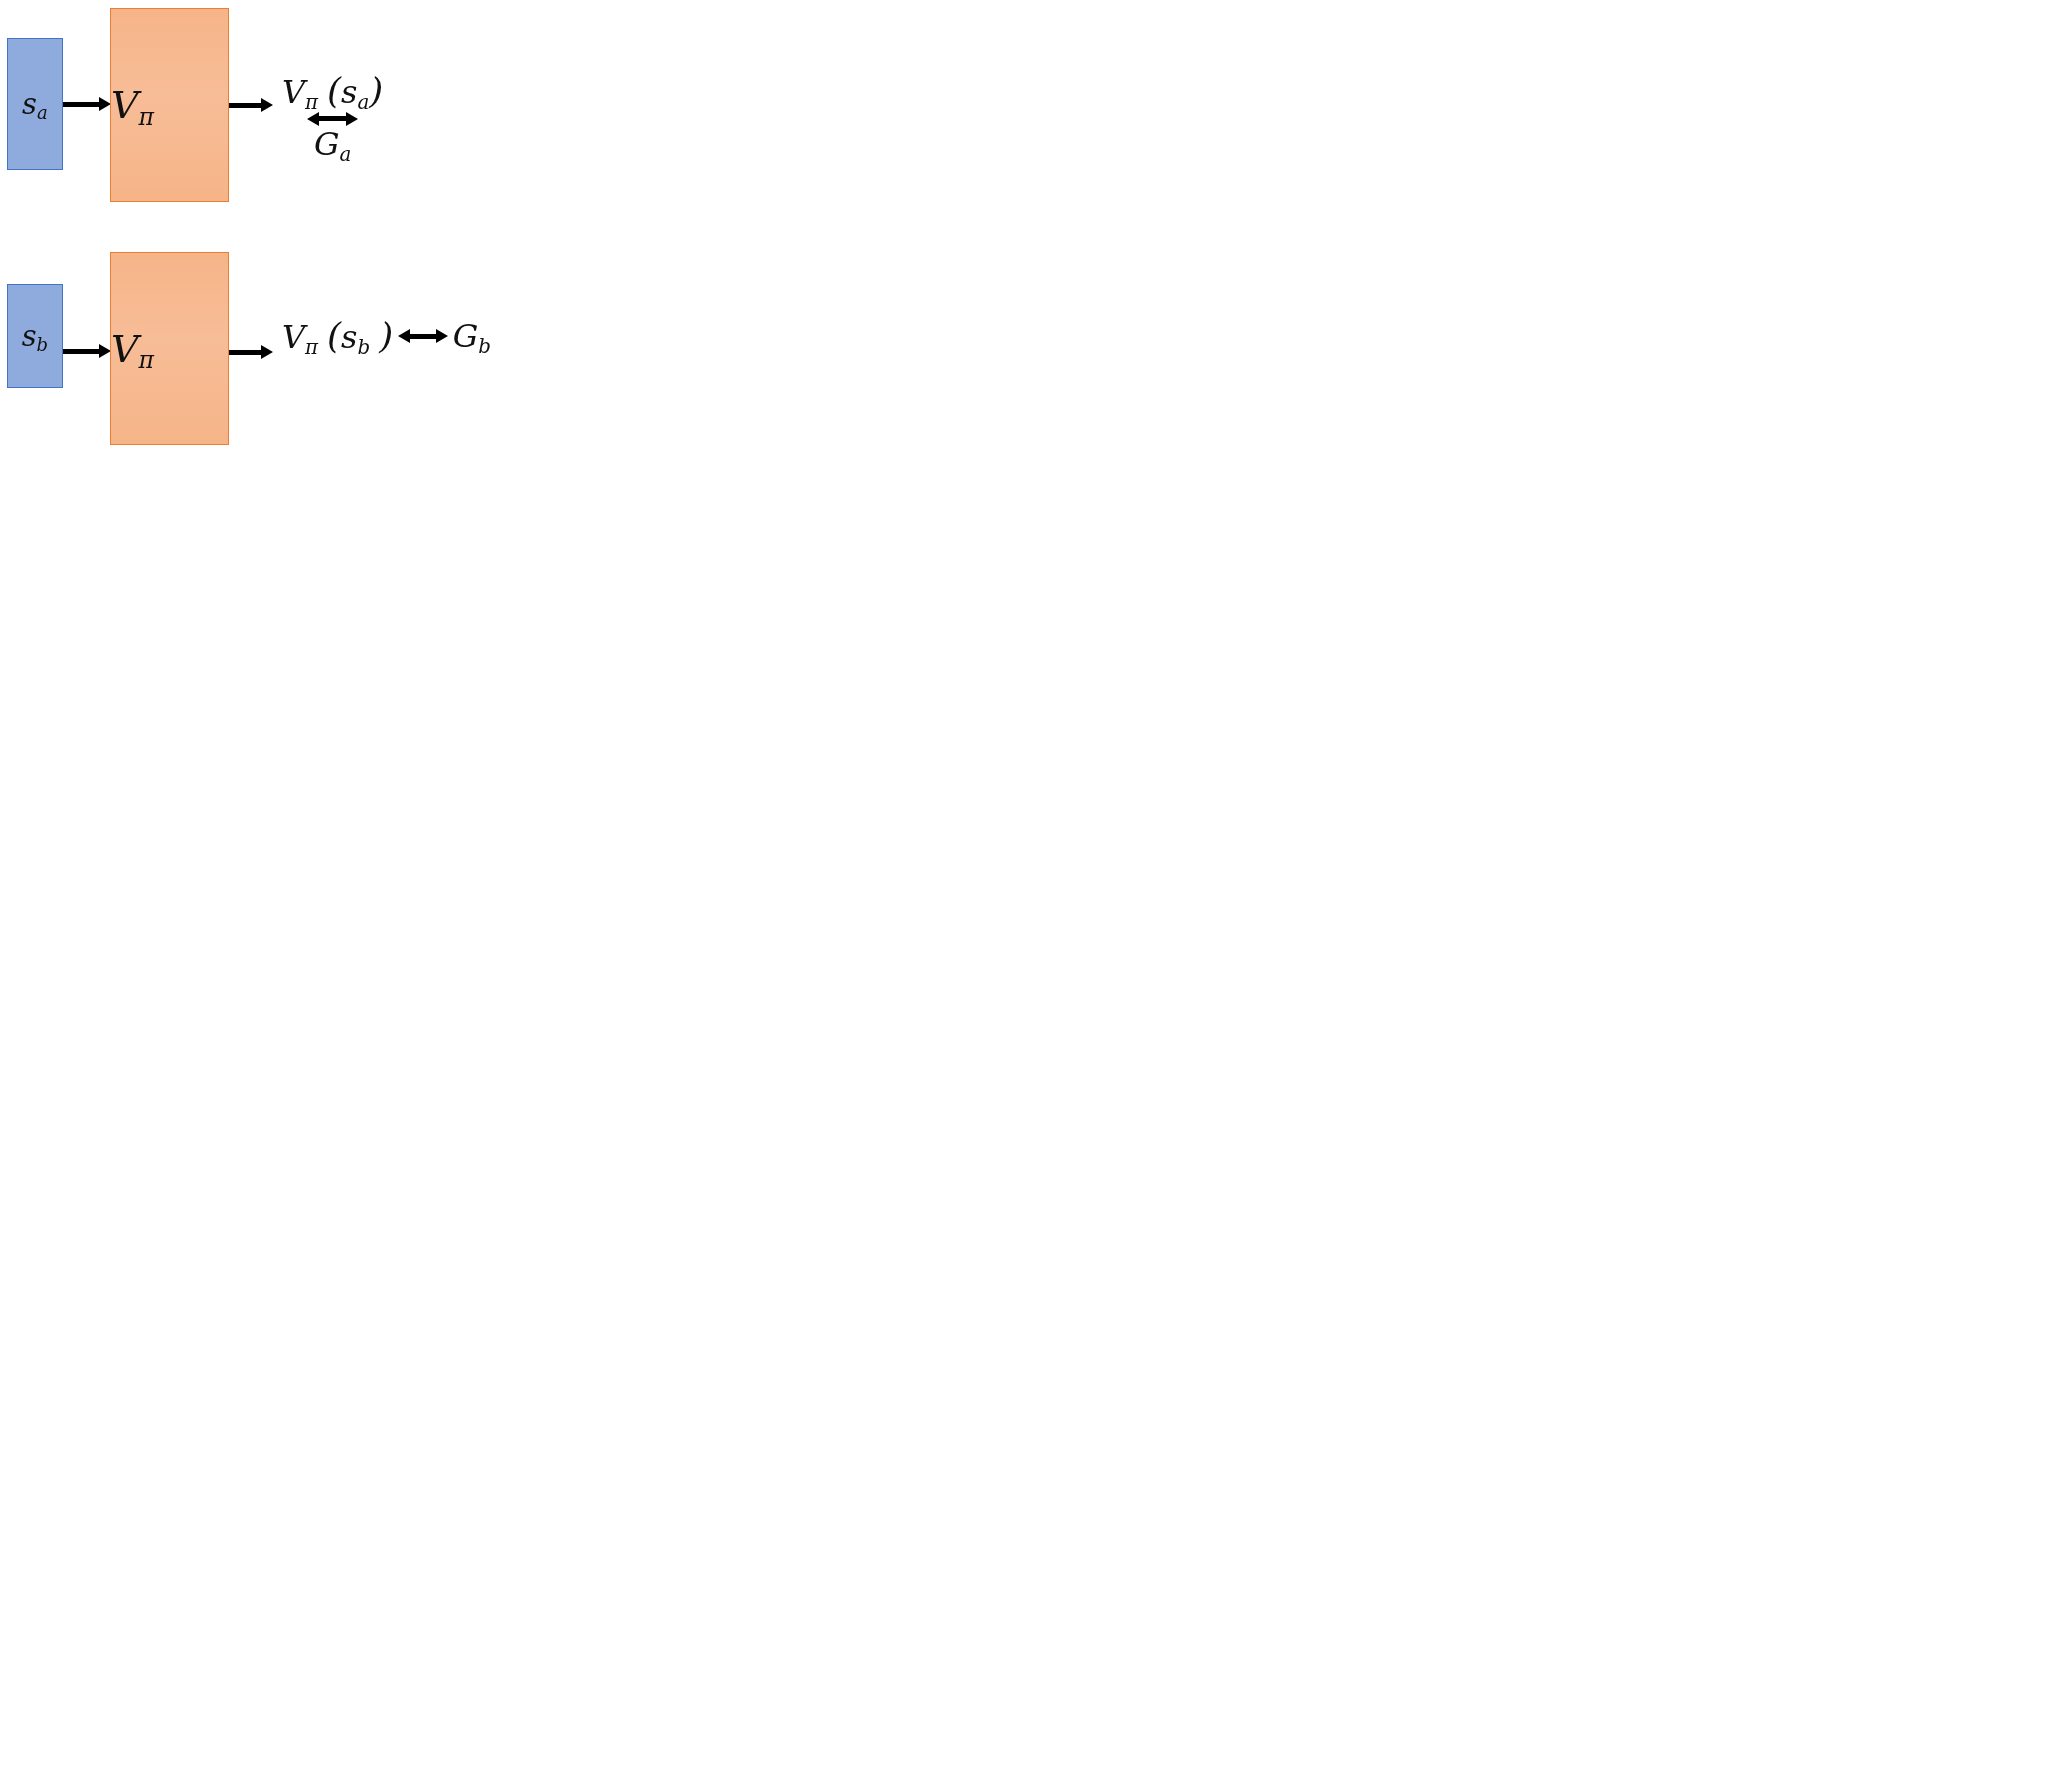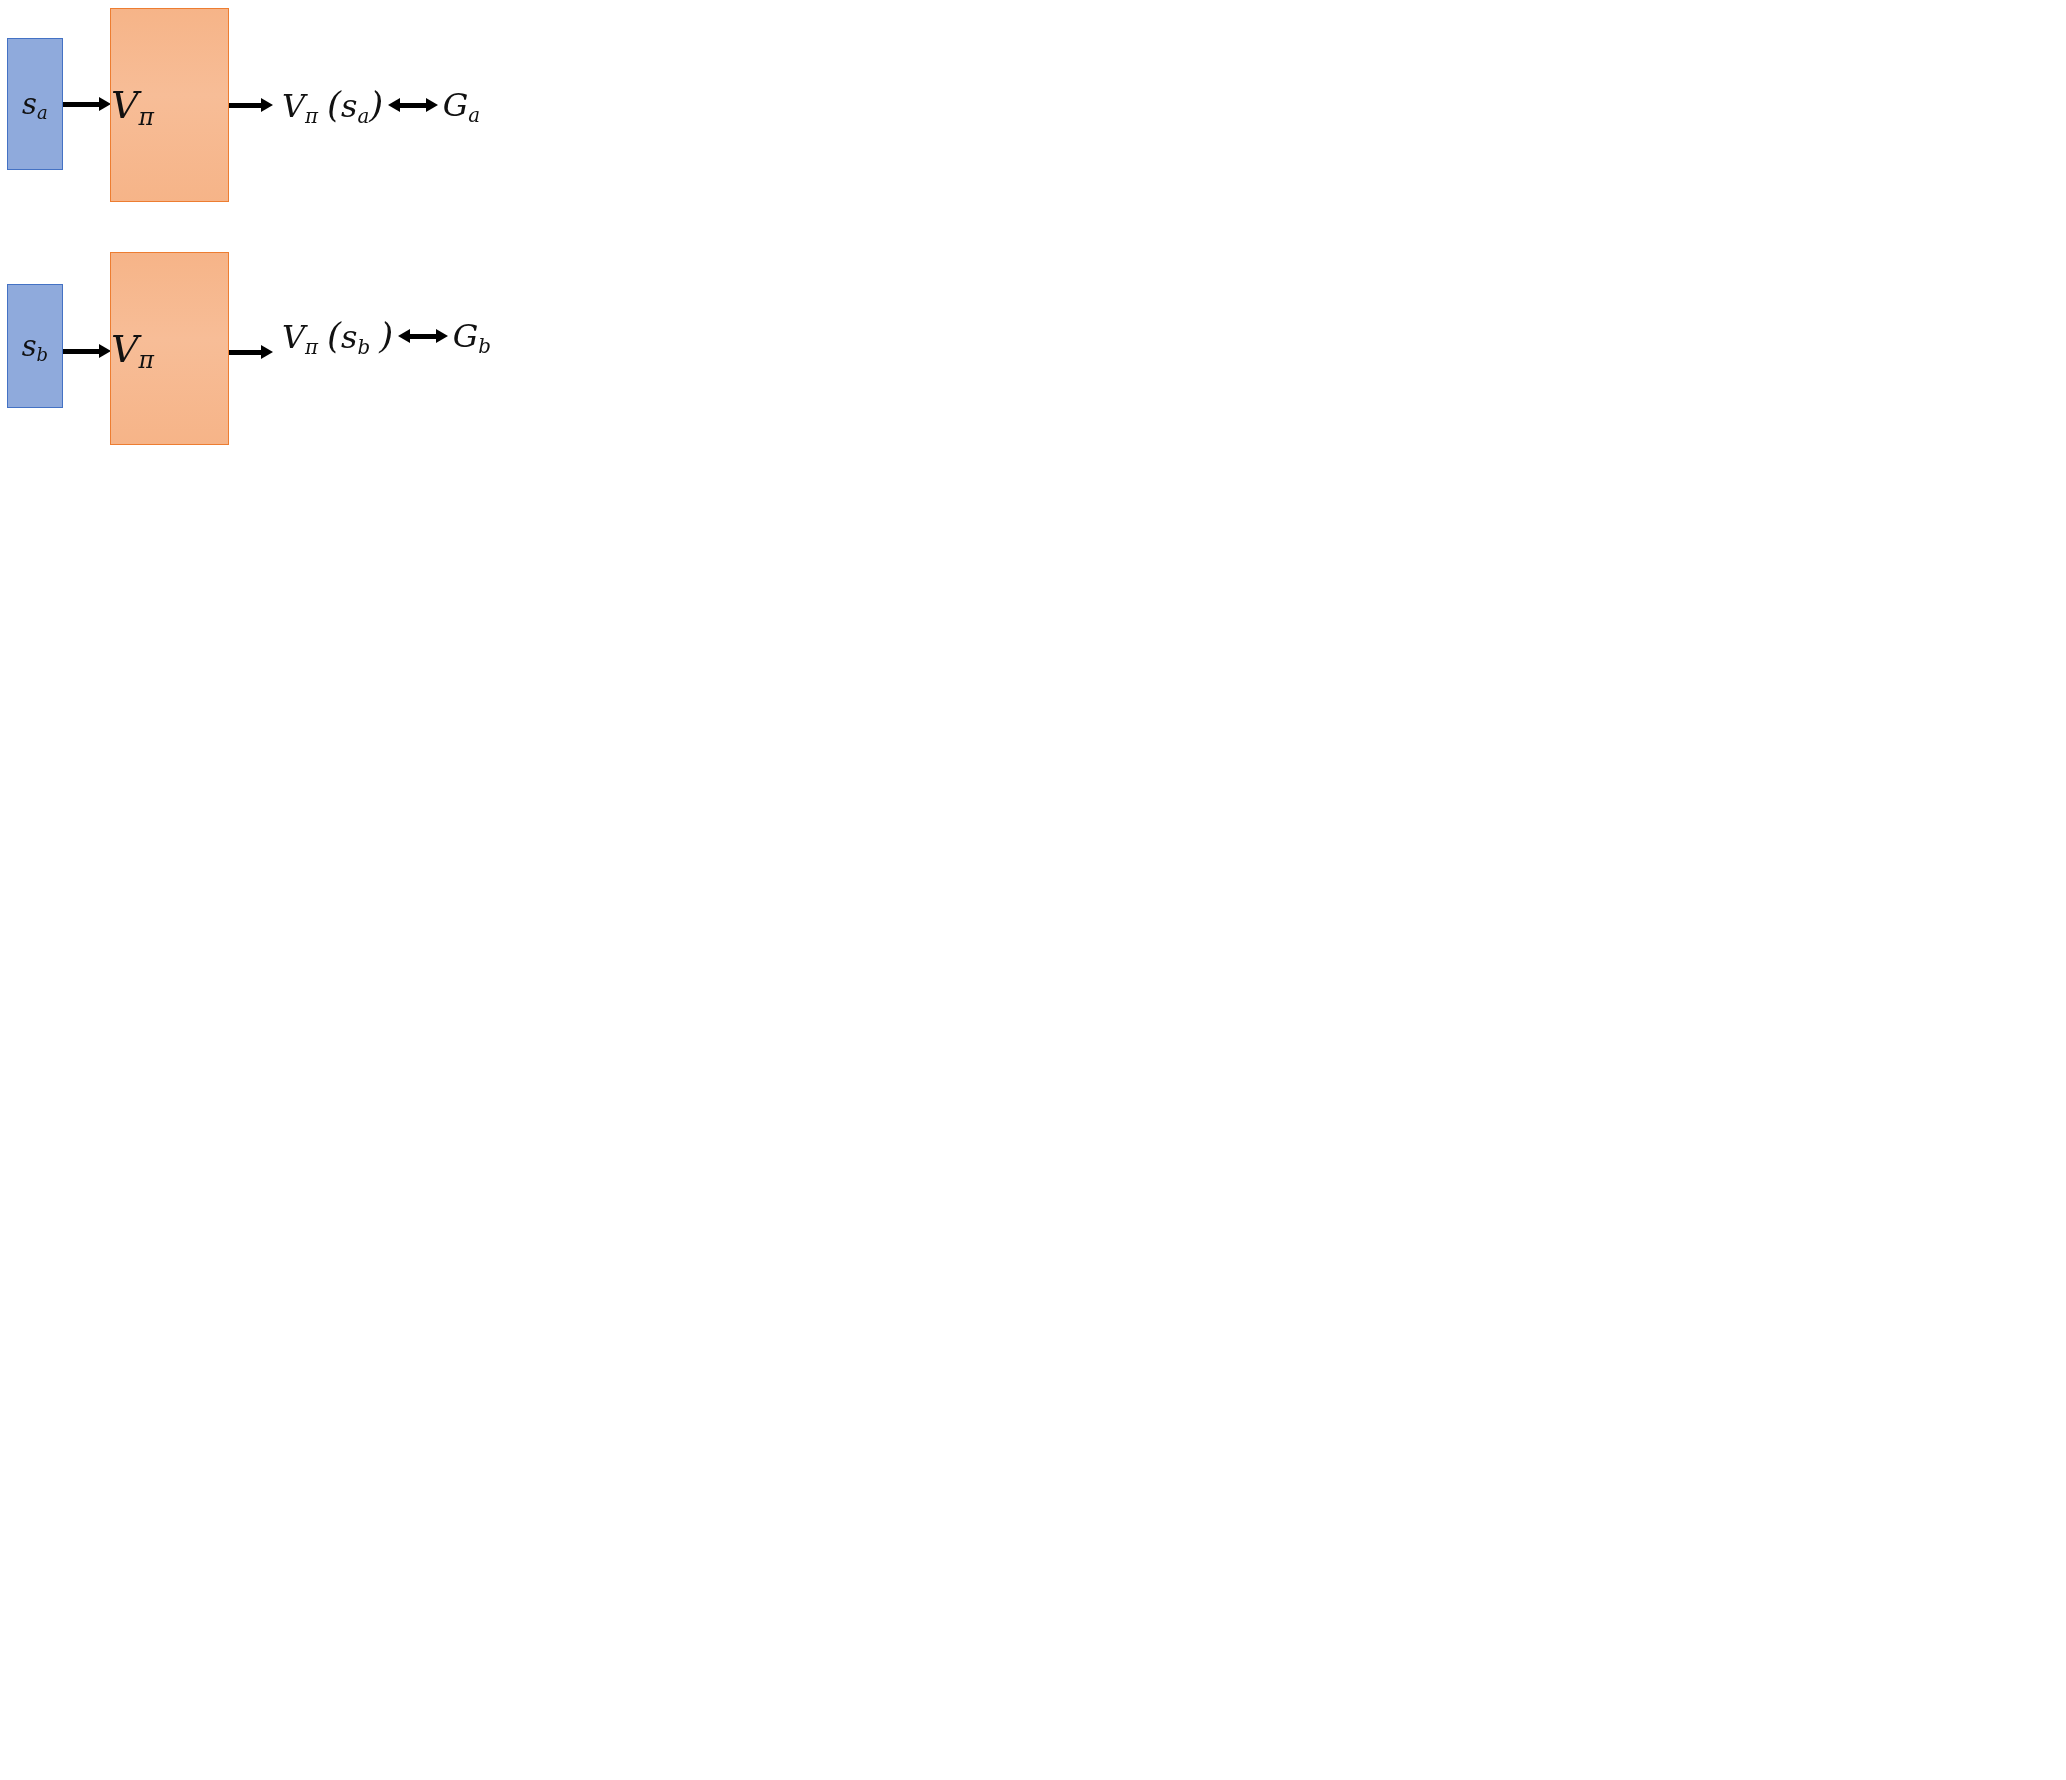--- a/index.html
+++ b/index.html
@@ -16,21 +16,21 @@
   .input-box {
     position: absolute;
     background: #8faadc;
     border: 1.4px solid #4472c4;
     display: flex;
     align-items: center;
     justify-content: center;
     box-sizing: border-box;
   }
   .input-box-a { left: 6.9px;  top: 38px;  width: 56px; height: 132px; }
-  .input-box-b { left: 6.9px;  top: 284px; width: 56px; height: 124px; }
+  .input-box-b { left: 6.9px;  top: 284px; width: 56px; height: 104px; }
 
   .network-box {
     position: absolute;
     background: linear-gradient(180deg, #f6b488 0%, #f7bd97 45%, #f6b488 100%);
     border: 1.4px solid #ed7d31;
     display: flex;
     align-items: center;
     box-sizing: border-box;
   }
   .network-box-a { left: 110px; top: 8.2px;  width: 119px; height: 194px; }
@@ -76,21 +76,21 @@
   .arrow-b2 { left: 229px; top: 345px; width: 44px;  }
 
   
   .result-row {
     position: absolute;
     display: flex;
     align-items: center;
     height: 64px;
     gap: 2.7px;
   }
-  .result-row-a { left: 282px; top: 73px; }
+  .result-row-a { left: 282px; top: 73px; flex-direction: column; }
   .result-row-b { left: 282px; top: 304px; }
   .result-row .math { font-size: 32px; }
 
   
   .darrow {
     display: flex;
     align-items: center;
     height: 15.6px;
     margin: 0 1.8px;
   }

